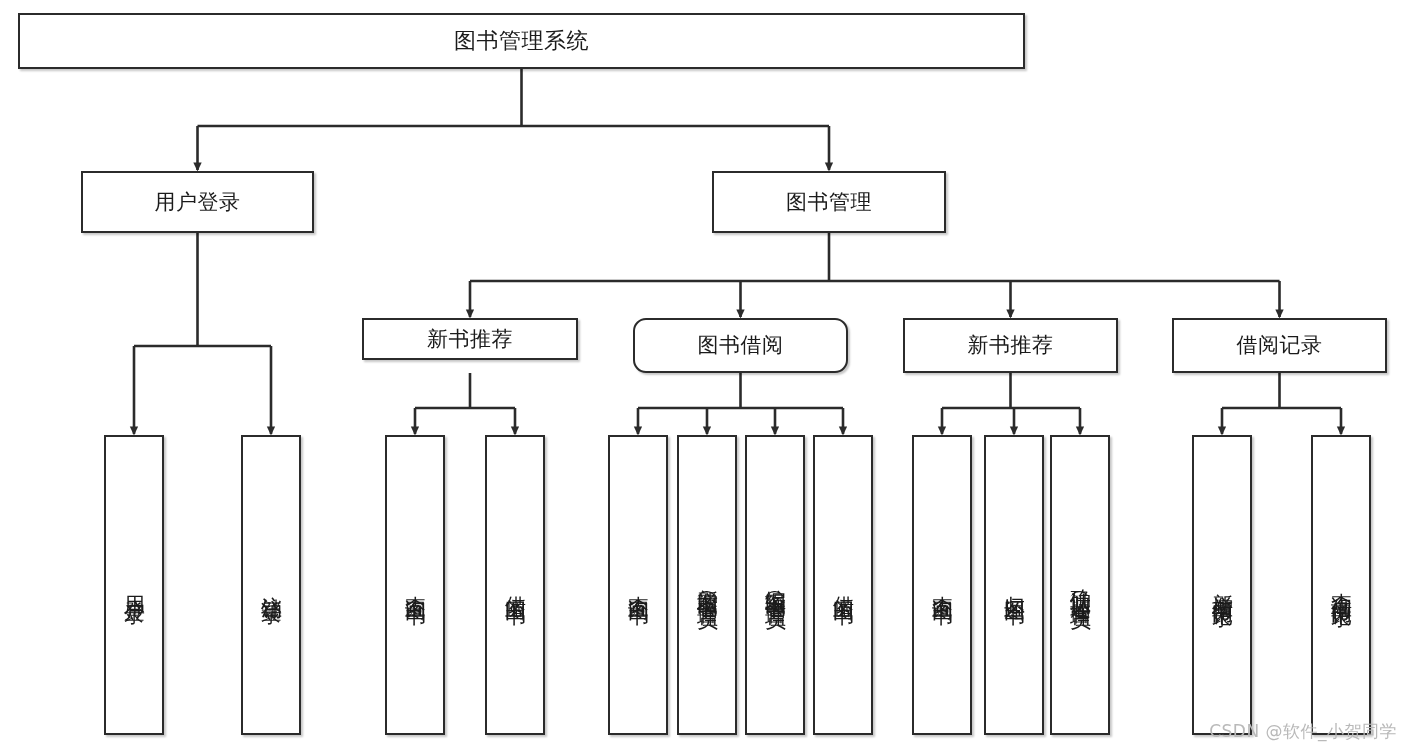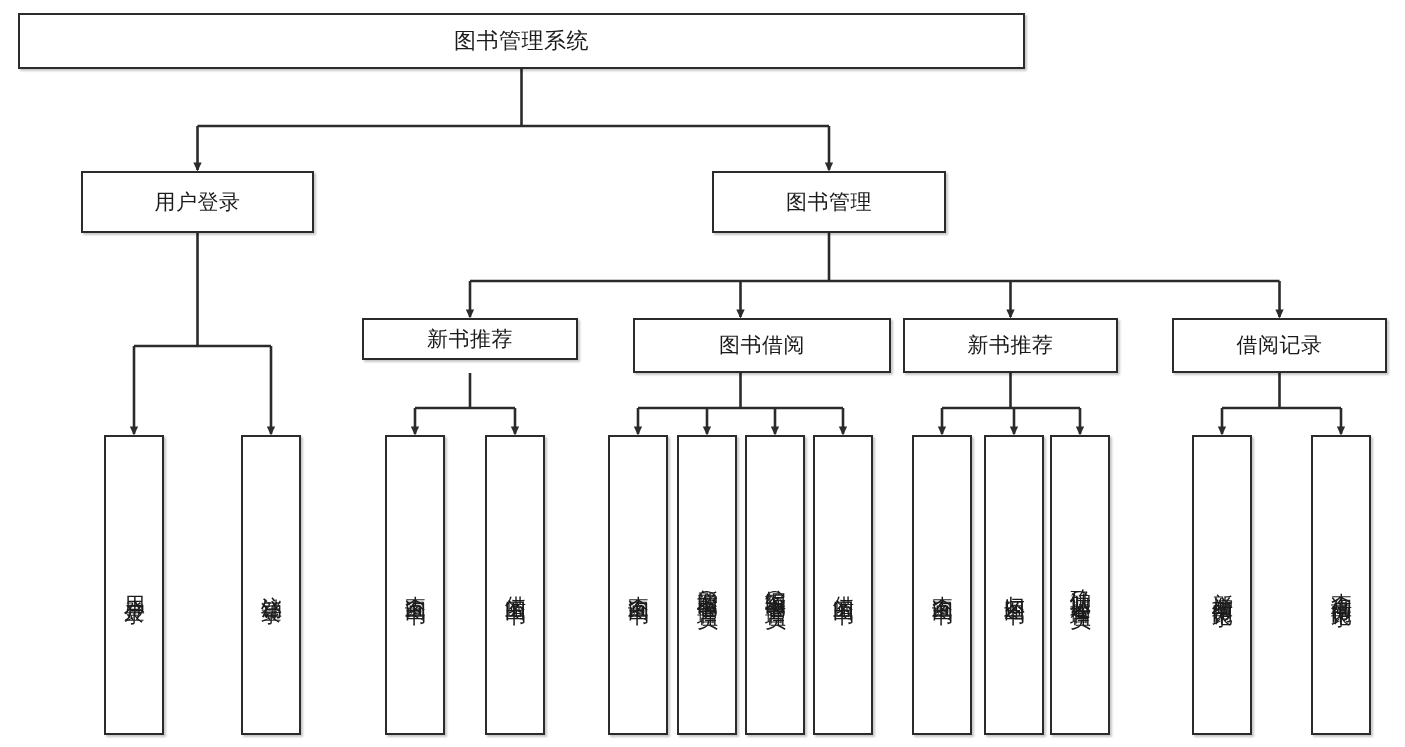--- a/index.html
+++ b/index.html
@@ -127,21 +127,21 @@
       </div>
       <div class="node horiz" style="left: 81px; top: 171px; width: 233px; height: 62px;">
         <span class="lbl">用户登录</span>
       </div>
       <div class="node horiz" style="left: 712px; top: 171px; width: 234px; height: 62px;">
         <span class="lbl">图书管理</span>
       </div>
       <div class="node horiz" style="left: 362px; top: 318px; width: 216px; height: 42px;">
         <span class="lbl">新书推荐</span>
       </div>
-      <div class="node horiz" style="left: 633px; top: 318px; width: 258px; height: 55px;">
+      <div class="node horiz" style="left: 633px; top: 318px; width: 215px; height: 55px; border-radius: 13px;">
         <span class="lbl">图书借阅</span>
       </div>
       <div class="node horiz" style="left: 903px; top: 318px; width: 215px; height: 55px;">
         <span class="lbl">新书推荐</span>
       </div>
       <div class="node horiz" style="left: 1172px; top: 318px; width: 215px; height: 55px; justify-content: center;">
         <span class="lbl">借阅记录</span>
       </div>
       <div class="node vert" style="left: 104px; top: 435px; width: 60px; height: 300px;">
         <span class="lbl">用户登录</span>
@@ -177,13 +177,14 @@
         <span class="lbl">确认归还（管理员）</span>
       </div>
       <div class="node vert" style="left: 1192px; top: 435px; width: 60px; height: 300px;">
         <span class="lbl">新增借阅记录</span>
       </div>
       <div class="node vert" style="left: 1311px; top: 435px; width: 60px; height: 300px;">
         <span class="lbl">查询借阅记录</span>
       </div>
     </div>
 
+  <div id="watermark">CSDN @软件_小贺同学</div>
 </div>
 
 </body></html>

